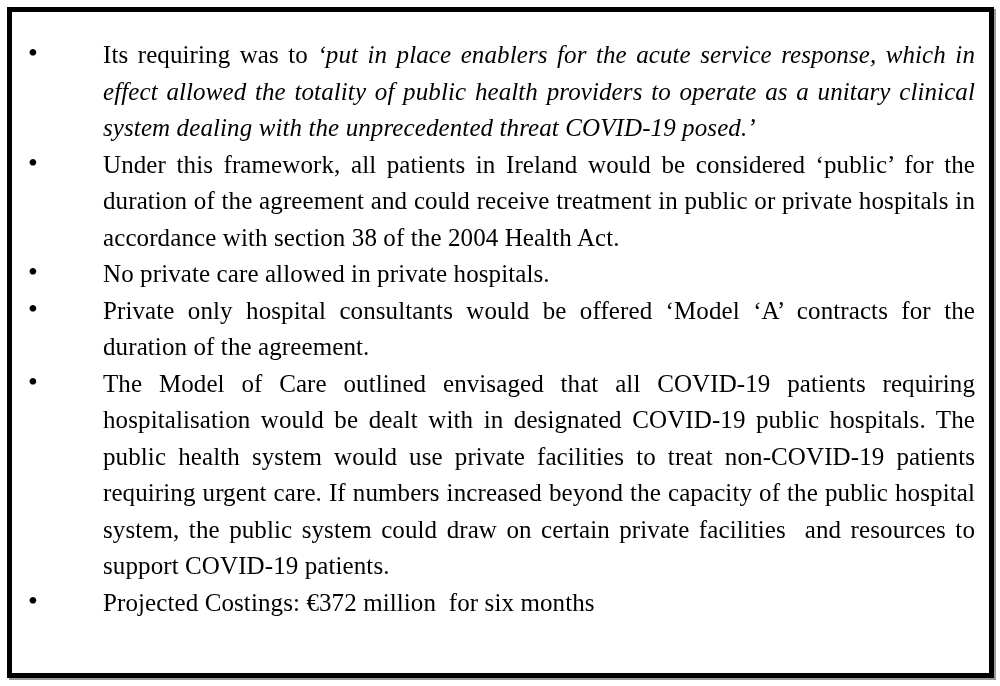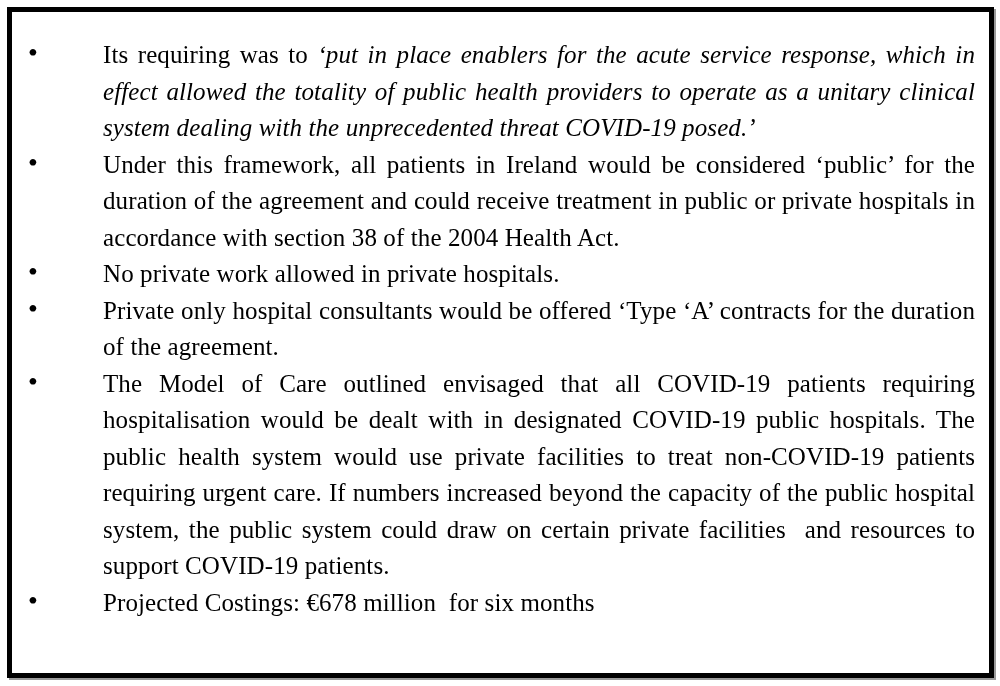--- a/index.html
+++ b/index.html
@@ -65,33 +65,33 @@
         <span class="btext"><span>Its requiring was to </span><span class="quote">‘put in place enablers for the acute service response, which in effect allowed the totality of public health providers to operate as a unitary clinical system dealing with the unprecedented threat COVID-19 posed.’</span></span>
       </li>
 
       <li class="bullet-item">
         <span class="marker">•</span>
         <span class="btext">Under this framework, all patients in Ireland would be considered ‘public’ for the duration of the agreement and could receive treatment in public or private hospitals in accordance with section 38 of the 2004 Health Act.</span>
       </li>
 
       <li class="bullet-item">
         <span class="marker">•</span>
-        <span class="btext">No private work allowed in private hospitals.</span>
+        <span class="btext">No private care allowed in private hospitals.</span>
       </li>
 
       <li class="bullet-item">
         <span class="marker">•</span>
-        <span class="btext">Private only hospital consultants would be offered ‘Type ‘A’ contracts for the duration of the agreement.</span>
+        <span class="btext">Private only hospital consultants would be offered ‘Model ‘A’ contracts for the duration of the agreement.</span>
       </li>
 
       <li class="bullet-item">
         <span class="marker">•</span>
         <span class="btext">The Model of Care outlined envisaged that all COVID-19 patients requiring hospitalisation would be dealt with in designated COVID-19 public hospitals. The public health system would use private facilities to treat non-COVID-19 patients requiring urgent care. If numbers increased beyond the capacity of the public hospital system, the public system could draw on certain private facilities  and resources to support COVID-19 patients.</span>
       </li>
 
       <li class="bullet-item">
         <span class="marker">•</span>
-        <span class="btext">Projected Costings: €678 million  for six months</span>
+        <span class="btext">Projected Costings: €372 million  for six months</span>
       </li>
 
     </ul>
   </div>
 </div>
 
 </body></html>

